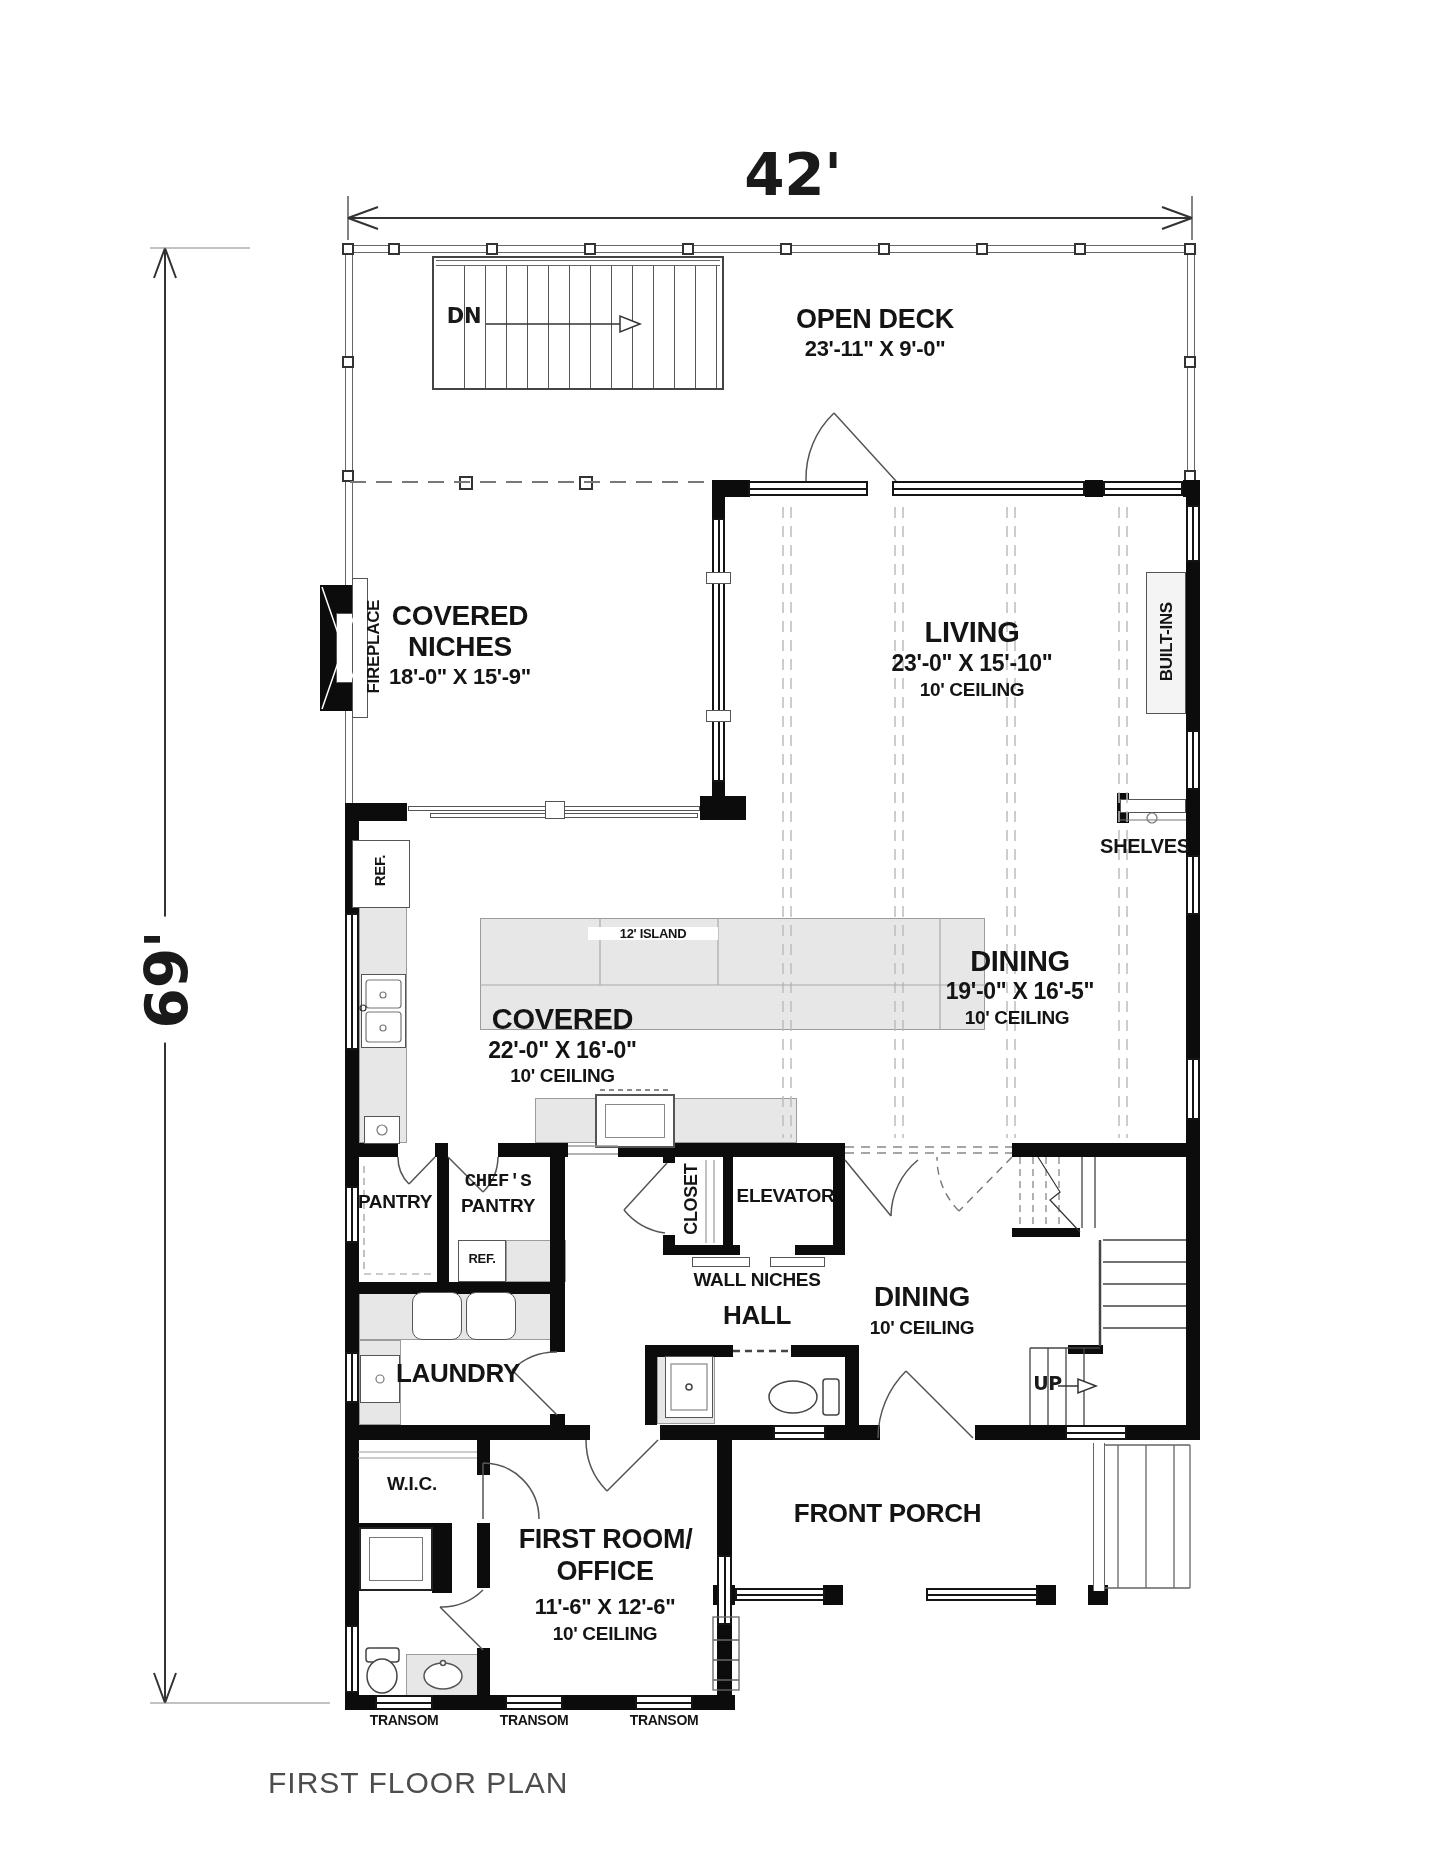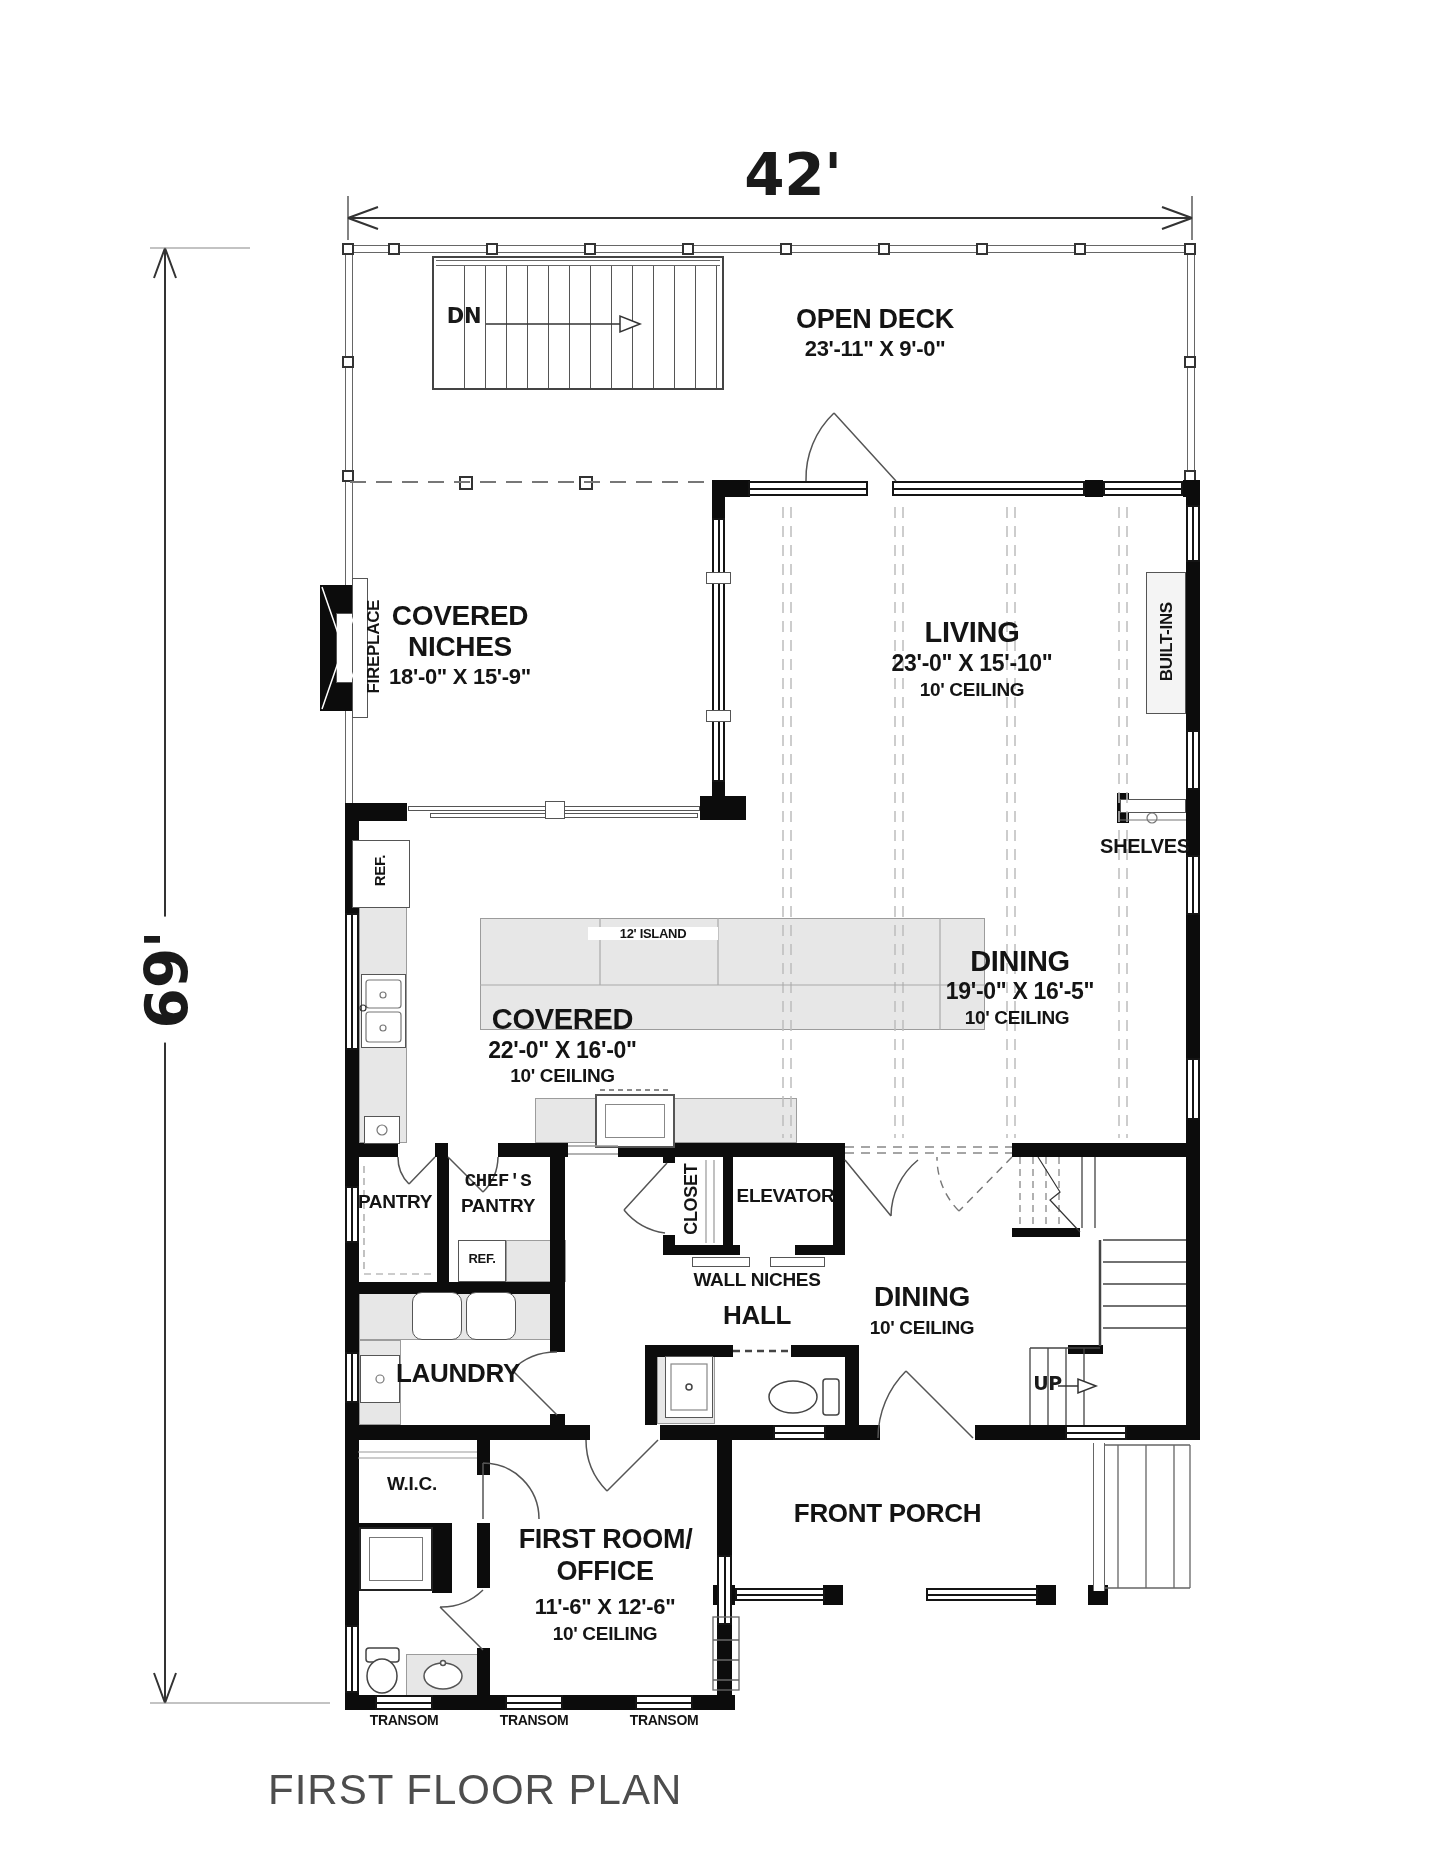--- a/index.html
+++ b/index.html
@@ -334,14 +334,14 @@
   <div class="lbl" style="left:505px;top:1558px;width:200px;font-size:27px;">OFFICE</div>
   <div class="lbl" style="left:485px;top:1596px;width:240px;font-size:22px;">11'-6" X 12'-6"</div>
   <div class="lbl" style="left:505px;top:1624px;width:200px;font-size:19px;">10' CEILING</div>
 
   <div class="lbl" style="left:765px;top:1500px;width:245px;font-size:26px;">FRONT PORCH</div>
 
   <div class="lbl" style="left:354px;top:1713px;width:100px;font-size:14px;">TRANSOM</div>
   <div class="lbl" style="left:484px;top:1713px;width:100px;font-size:14px;">TRANSOM</div>
   <div class="lbl" style="left:614px;top:1713px;width:100px;font-size:14px;">TRANSOM</div>
 
-  <div id="title" style="left:268px;top:1766px;font-size:42px;">FIRST FLOOR PLAN</div>
+  <div id="title" style="left:268px;top:1766px;font-size:30px;">FIRST FLOOR PLAN</div>
 </div>
 
 </body></html>

